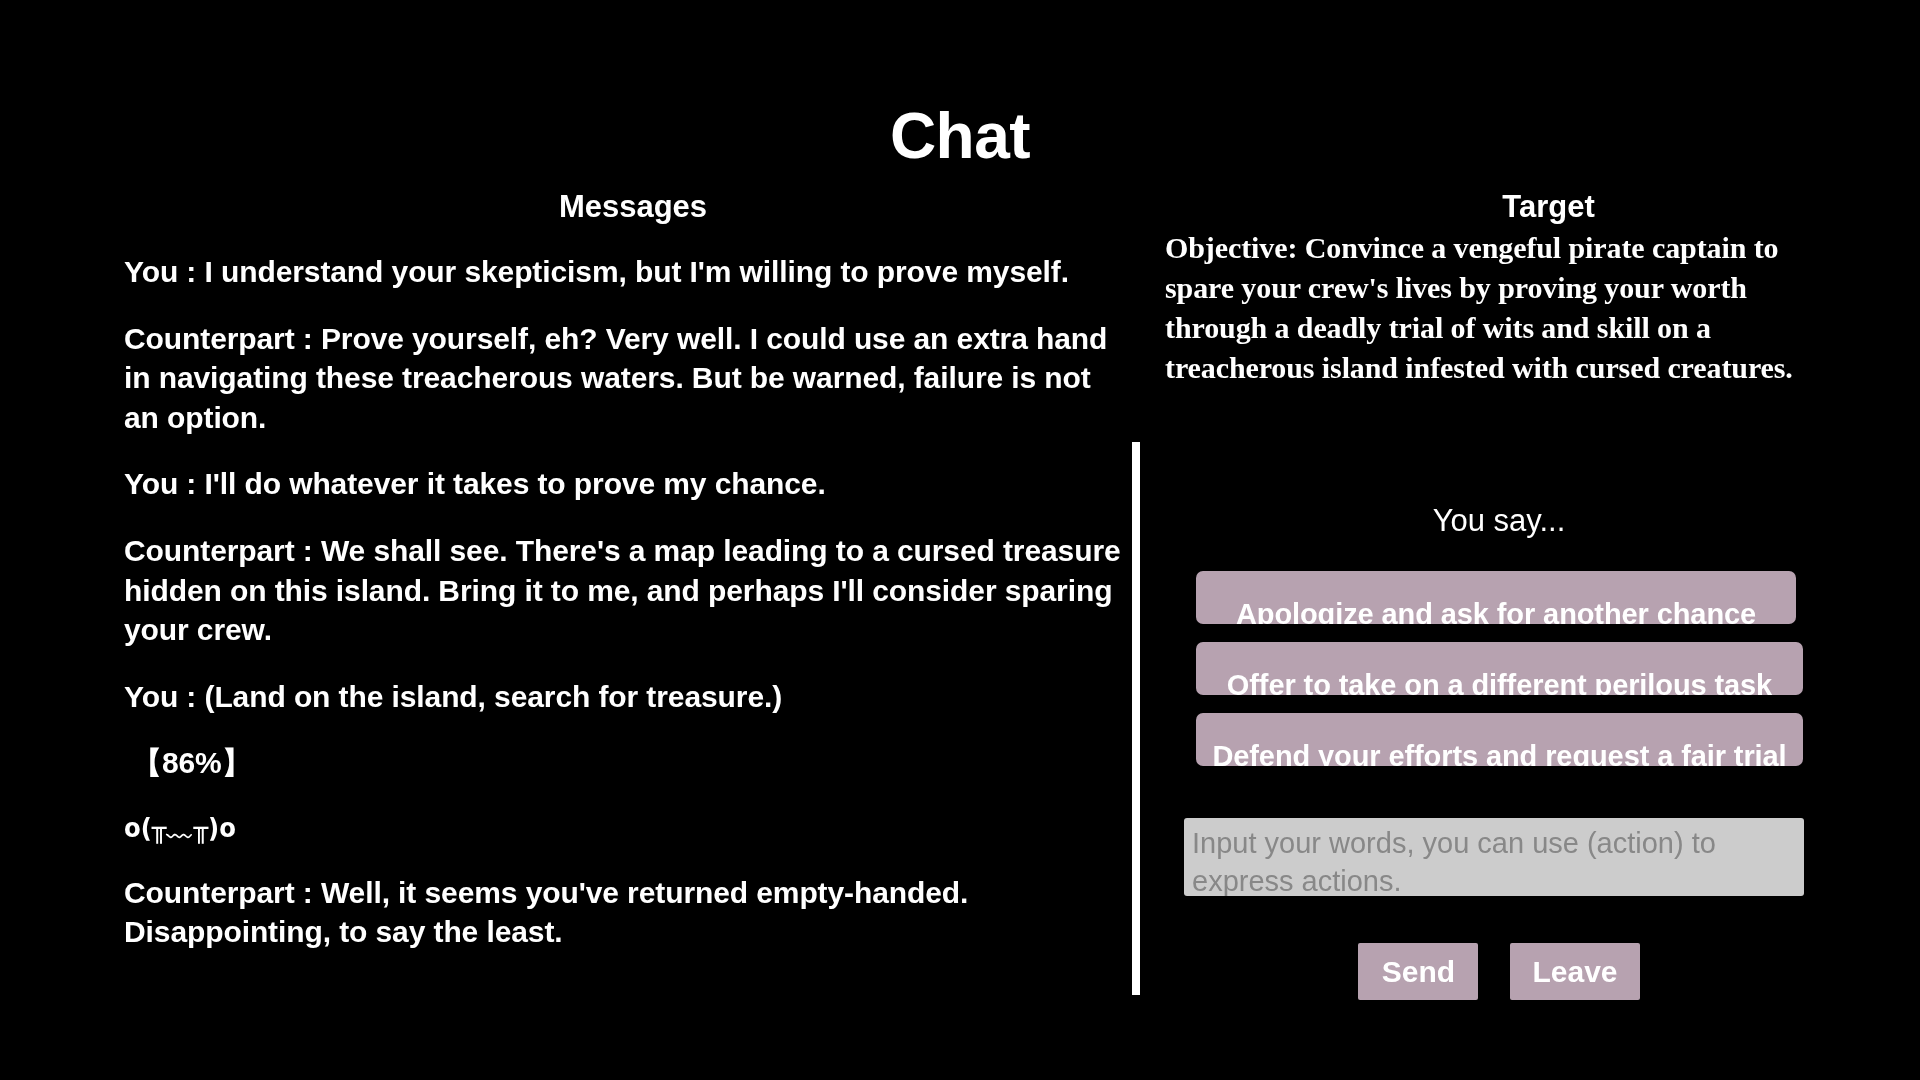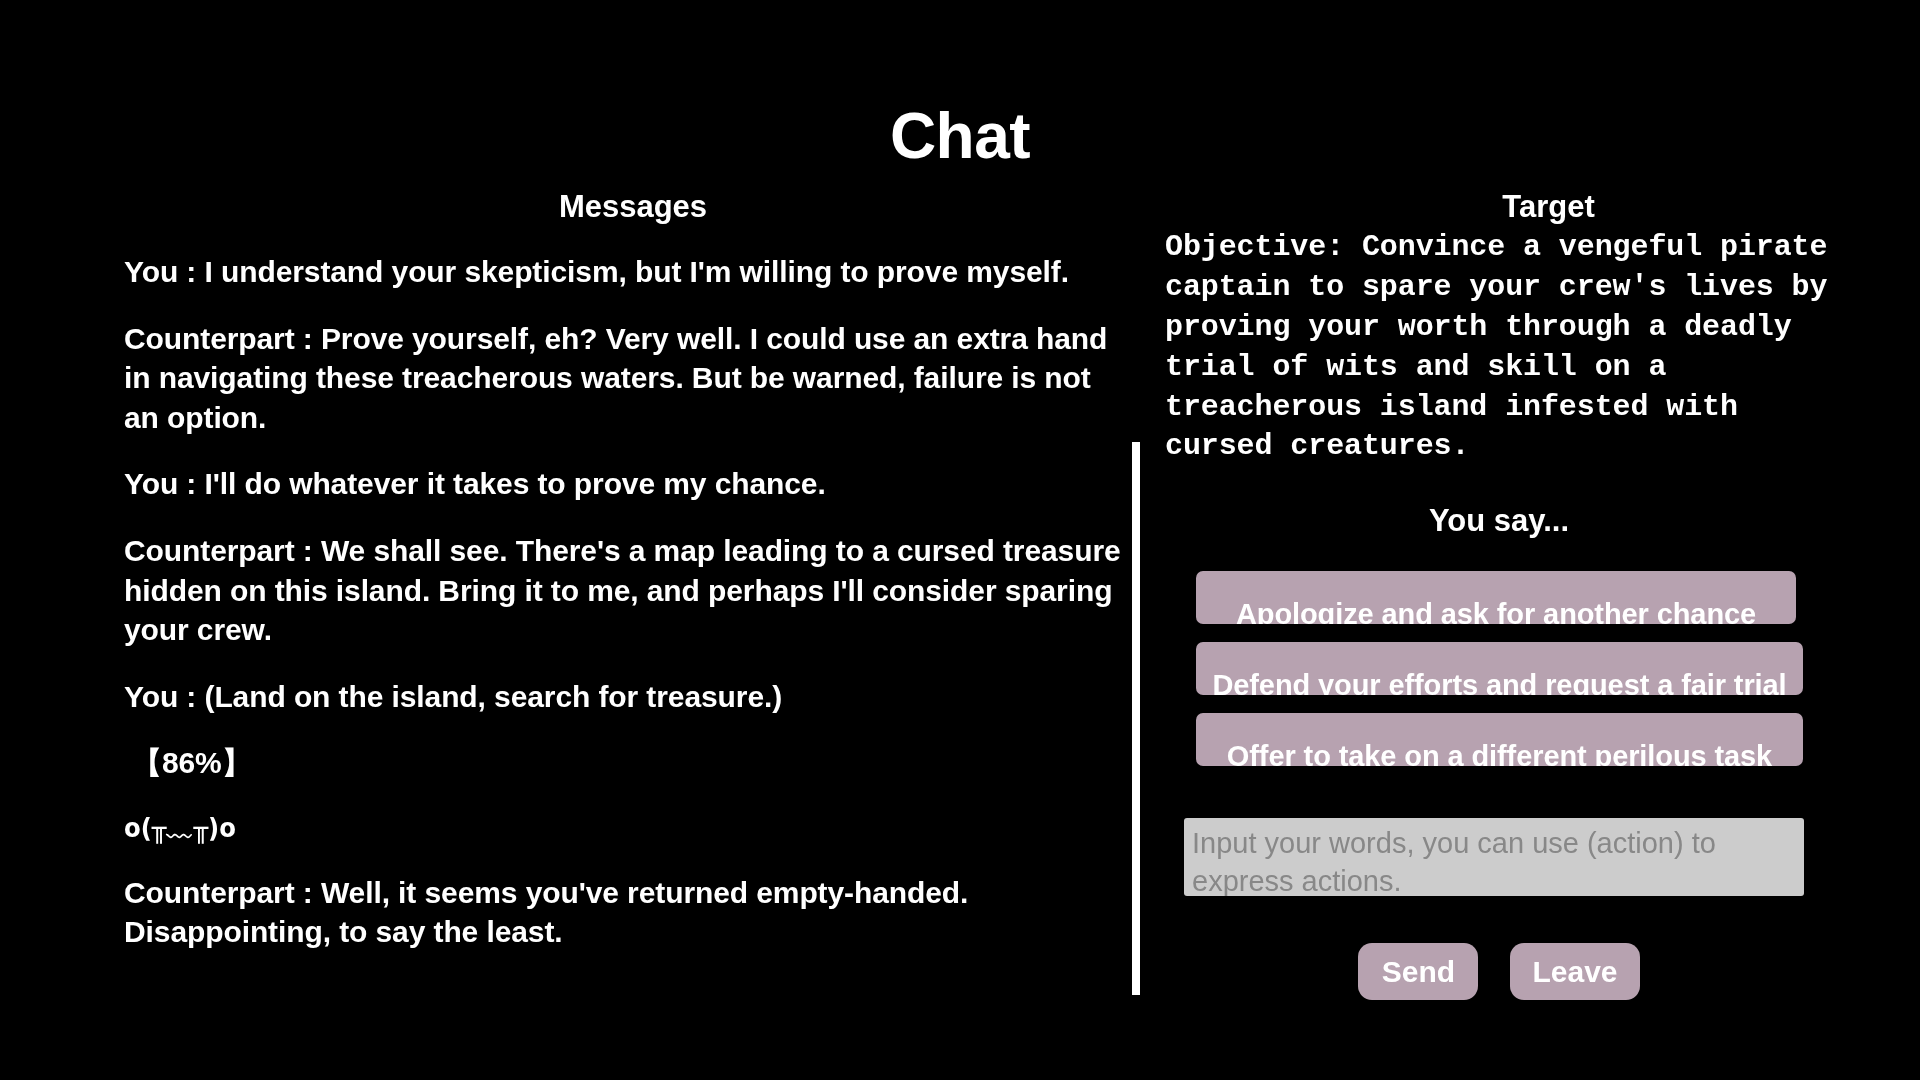--- a/index.html
+++ b/index.html
@@ -96,39 +96,39 @@
   }
 
   
   #target-panel {
     position: absolute;
     left: 1165px;
     top: 228px;
     width: 668px;
   }
   .objective-text {
-    font-family: Liberation Mono, monospace;
+    font-family: Liberation Serif, serif;
     font-stretch: condensed;
     font-size: 30px;
     font-weight: bold;
     line-height: 1.33;
     color: #ffffff;
     margin: 0;
     letter-spacing: -0.1px;
   }
 
   
   #you-say-heading {
     position: absolute;
     left: 1165px;
     top: 503px;
     width: 668px;
     text-align: center;
     font-size: 31px;
-    font-weight: bold;
+    font-weight: normal;
   }
 
   #choices {
     position: absolute;
     left: 1196px;
     top: 571px;
     width: 640px;
   }
   .choice-btn {
     display: block;
@@ -190,21 +190,21 @@
     top: 943px;
     width: 668px;
     display: flex;
     justify-content: center;
     gap: 32px;
   }
   .action-btn {
     background: #b7a2b0;
     color: #ffffff;
     border: none;
-    border-radius: 14px;
+    border-radius: 2px;
     font-family: "Liberation Sans", sans-serif;
     font-size: 30px;
     font-weight: bold;
     height: 57px;
     min-width: 120px;
     padding: 4px 22px;
     cursor: pointer;
   }
 </style>
 </head>
@@ -232,22 +232,22 @@
   </div>
 
   <div id="target-panel">
     <p class="objective-text">Objective: Convince a vengeful pirate captain to spare your crew's lives by proving your worth through a deadly trial of wits and skill on a treacherous island infested with cursed creatures.</p>
   </div>
 
   <div id="you-say-heading">You say...</div>
 
   <div id="choices">
     <button class="choice-btn w0">Apologize and ask for another chance</button>
+    <button class="choice-btn w1">Offer to take on a different perilous task</button>
     <button class="choice-btn w2">Defend your efforts and request a fair trial</button>
-    <button class="choice-btn w1">Offer to take on a different perilous task</button>
   </div>
 
   <textarea id="word-input" placeholder="Input your words, you can use (action) to express actions." style=""></textarea>
 
   <div id="actions">
     <button class="action-btn">Send</button>
     <button class="action-btn">Leave</button>
   </div>
 
 </div>

